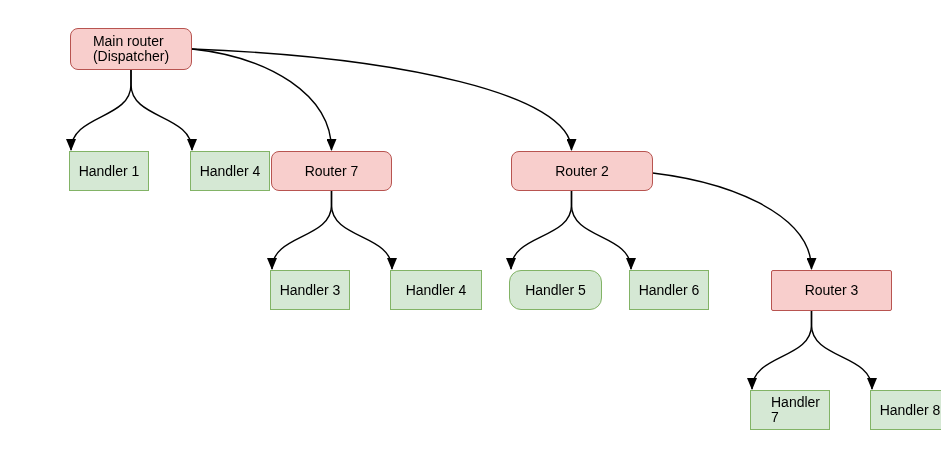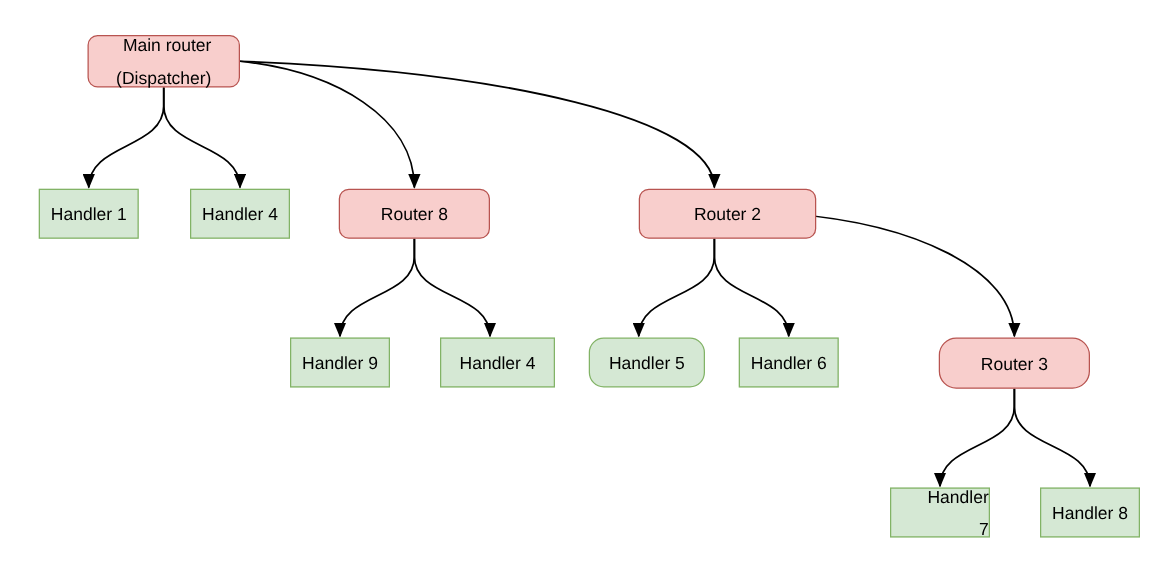--- a/index.html
+++ b/index.html
@@ -14,29 +14,29 @@
     position: absolute;
     left: 0; top: 0;
     width: 941px; height: 461px;
   }
   .node {
     position: absolute;
     box-sizing: border-box;
     display: flex;
     align-items: center;
     justify-content: center;
-    text-align: right;
+    text-align: left;
     font-size: 14px;
-    line-height: 26px;
+    line-height: 15px;
     color: #000000;
     border-style: solid;
   }
   .node .node-label { white-space: pre-line; }
   .node.router { border-width: 1.6px; }
-  .node.handler { border-width: 1.2px; }
+  .node.handler { border-width: 1.2px; margin-left: 38px; }
 </style>
 </head>
 <body>
 
 <div id="canvas" style="background: rgb(255, 255, 255);">
   <svg id="edge-layer" xmlns="http://www.w3.org/2000/svg">
     <defs>
       <marker id="arrowhead" markerUnits="userSpaceOnUse" markerWidth="12" markerHeight="10" refX="11" refY="5" orient="auto">
         <path id="arrowhead-shape" d="M0,0 L12,5 L0,10 z" fill="#000000"></path>
       </marker>
@@ -58,38 +58,38 @@
       <span class="node-label">Main router
 (Dispatcher)</span>
     </div>
     <div class="node handler" style="left: 31px; top: 151px; width: 80px; height: 40px; background: rgb(213, 232, 212); border-color: rgb(130, 179, 102); border-radius: 0px;">
       <span class="node-label">Handler 1</span>
     </div>
     <div class="node handler" style="left: 152px; top: 151px; width: 80px; height: 40px; background: rgb(213, 232, 212); border-color: rgb(130, 179, 102); border-radius: 0px;">
       <span class="node-label">Handler 4</span>
     </div>
     <div class="node router" style="left: 271px; top: 151px; width: 121px; height: 40px; background: rgb(248, 206, 204); border-color: rgb(184, 84, 80); border-radius: 8px;">
-      <span class="node-label">Router 8</span>
+      <span class="node-label">Router 7</span>
     </div>
     <div class="node router" style="left: 511px; top: 151px; width: 142px; height: 40px; background: rgb(248, 206, 204); border-color: rgb(184, 84, 80); border-radius: 8px;">
       <span class="node-label">Router 2</span>
     </div>
     <div class="node handler" style="left: 232px; top: 270px; width: 80px; height: 40px; background: rgb(213, 232, 212); border-color: rgb(130, 179, 102); border-radius: 0px;">
-      <span class="node-label">Handler 9</span>
+      <span class="node-label">Handler 3</span>
     </div>
     <div class="node handler" style="left: 352px; top: 270px; width: 92px; height: 40px; background: rgb(213, 232, 212); border-color: rgb(130, 179, 102); border-radius: 0px;">
       <span class="node-label">Handler 4</span>
     </div>
     <div class="node handler" style="left: 471px; top: 270px; width: 93px; height: 40px; background: rgb(213, 232, 212); border-color: rgb(130, 179, 102); border-radius: 12px;">
       <span class="node-label">Handler 5</span>
     </div>
     <div class="node handler" style="left: 591px; top: 270px; width: 80px; height: 40px; background: rgb(213, 232, 212); border-color: rgb(130, 179, 102); border-radius: 0px;">
       <span class="node-label">Handler 6</span>
     </div>
-    <div class="node router" style="left: 751px; top: 270px; width: 121px; height: 41px; background: rgb(248, 206, 204); border-color: rgb(184, 84, 80); border-radius: 14px;">
+    <div class="node router" style="left: 771px; top: 270px; width: 121px; height: 41px; background: rgb(248, 206, 204); border-color: rgb(184, 84, 80); border-radius: 2px;">
       <span class="node-label">Router 3</span>
     </div>
     <div class="node handler" style="left: 712px; top: 390px; width: 80px; height: 40px; background: rgb(213, 232, 212); border-color: rgb(130, 179, 102); border-radius: 0px; padding-left: 20px;">
       <span class="node-label">Handler 7</span>
     </div>
     <div class="node handler" style="left: 832px; top: 390px; width: 80px; height: 40px; background: rgb(213, 232, 212); border-color: rgb(130, 179, 102); border-radius: 0px;">
       <span class="node-label">Handler 8</span>
     </div>
   </div>
 

